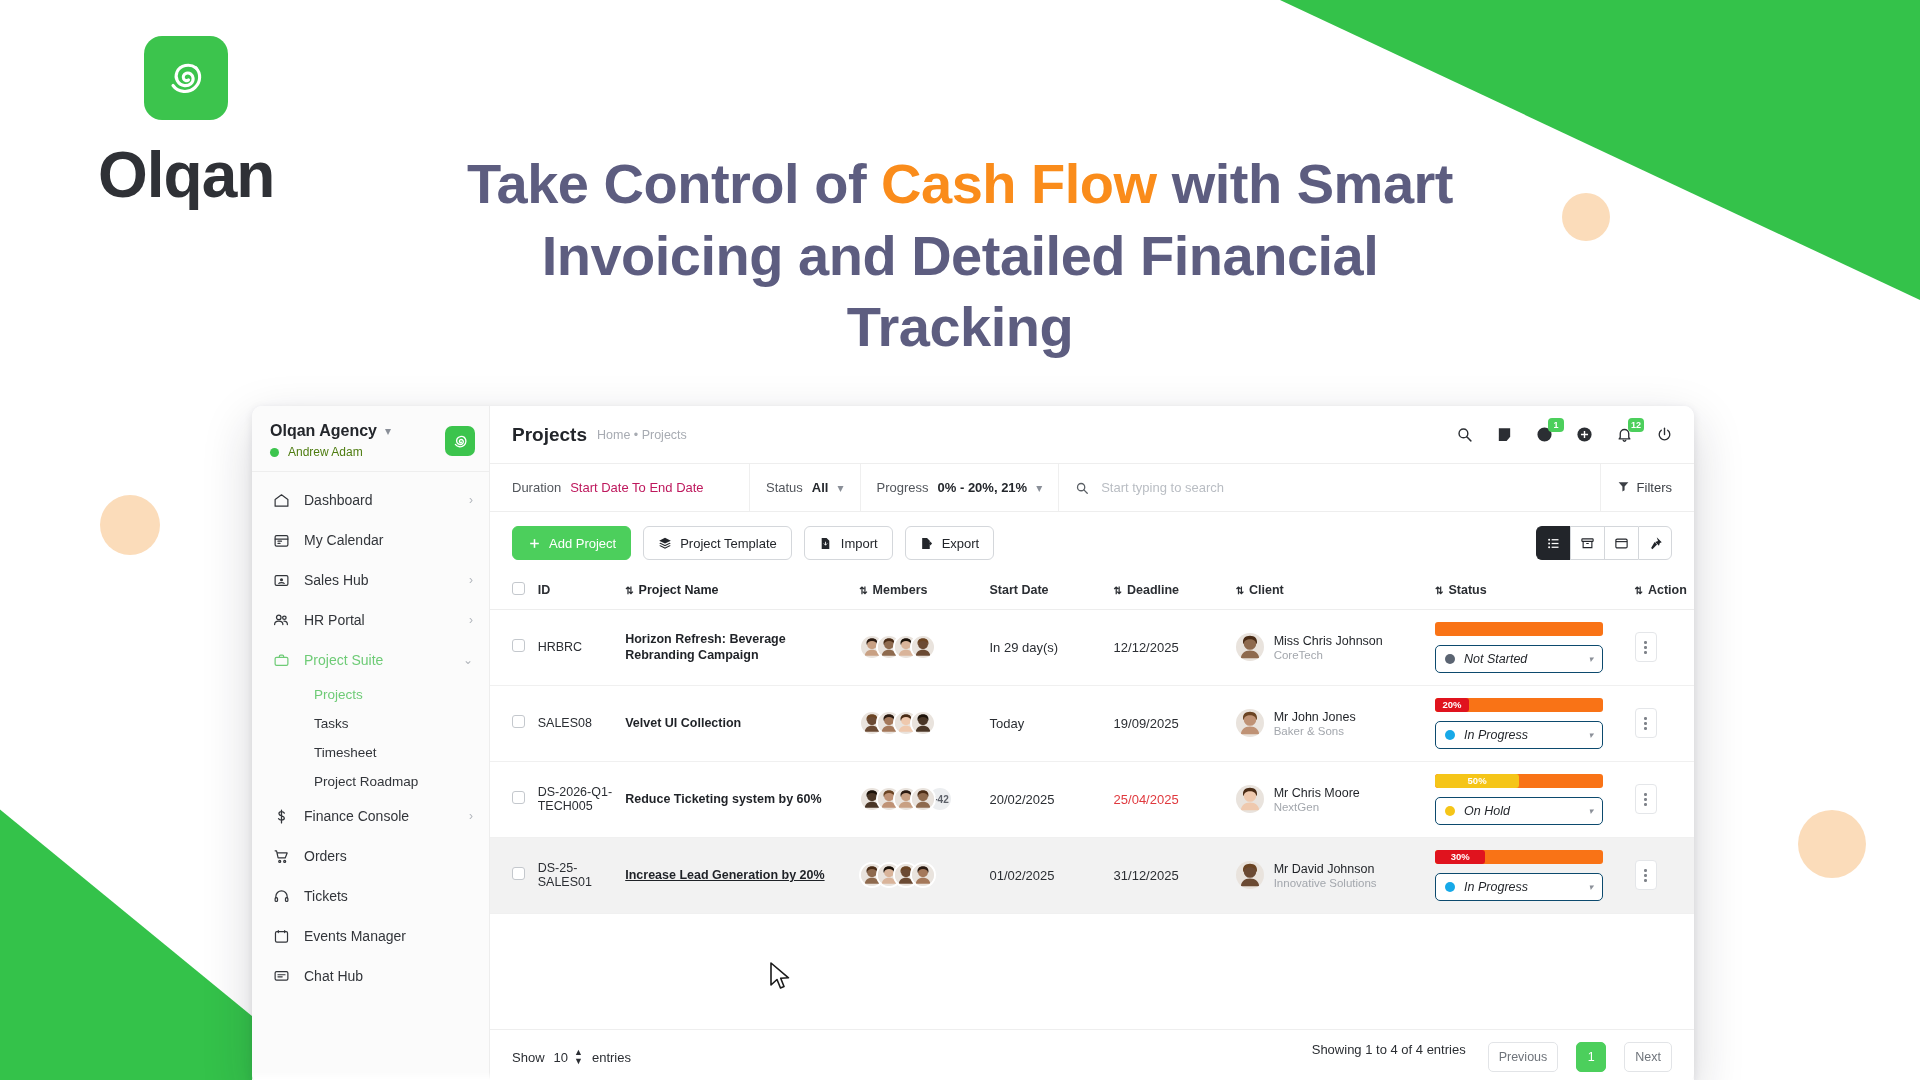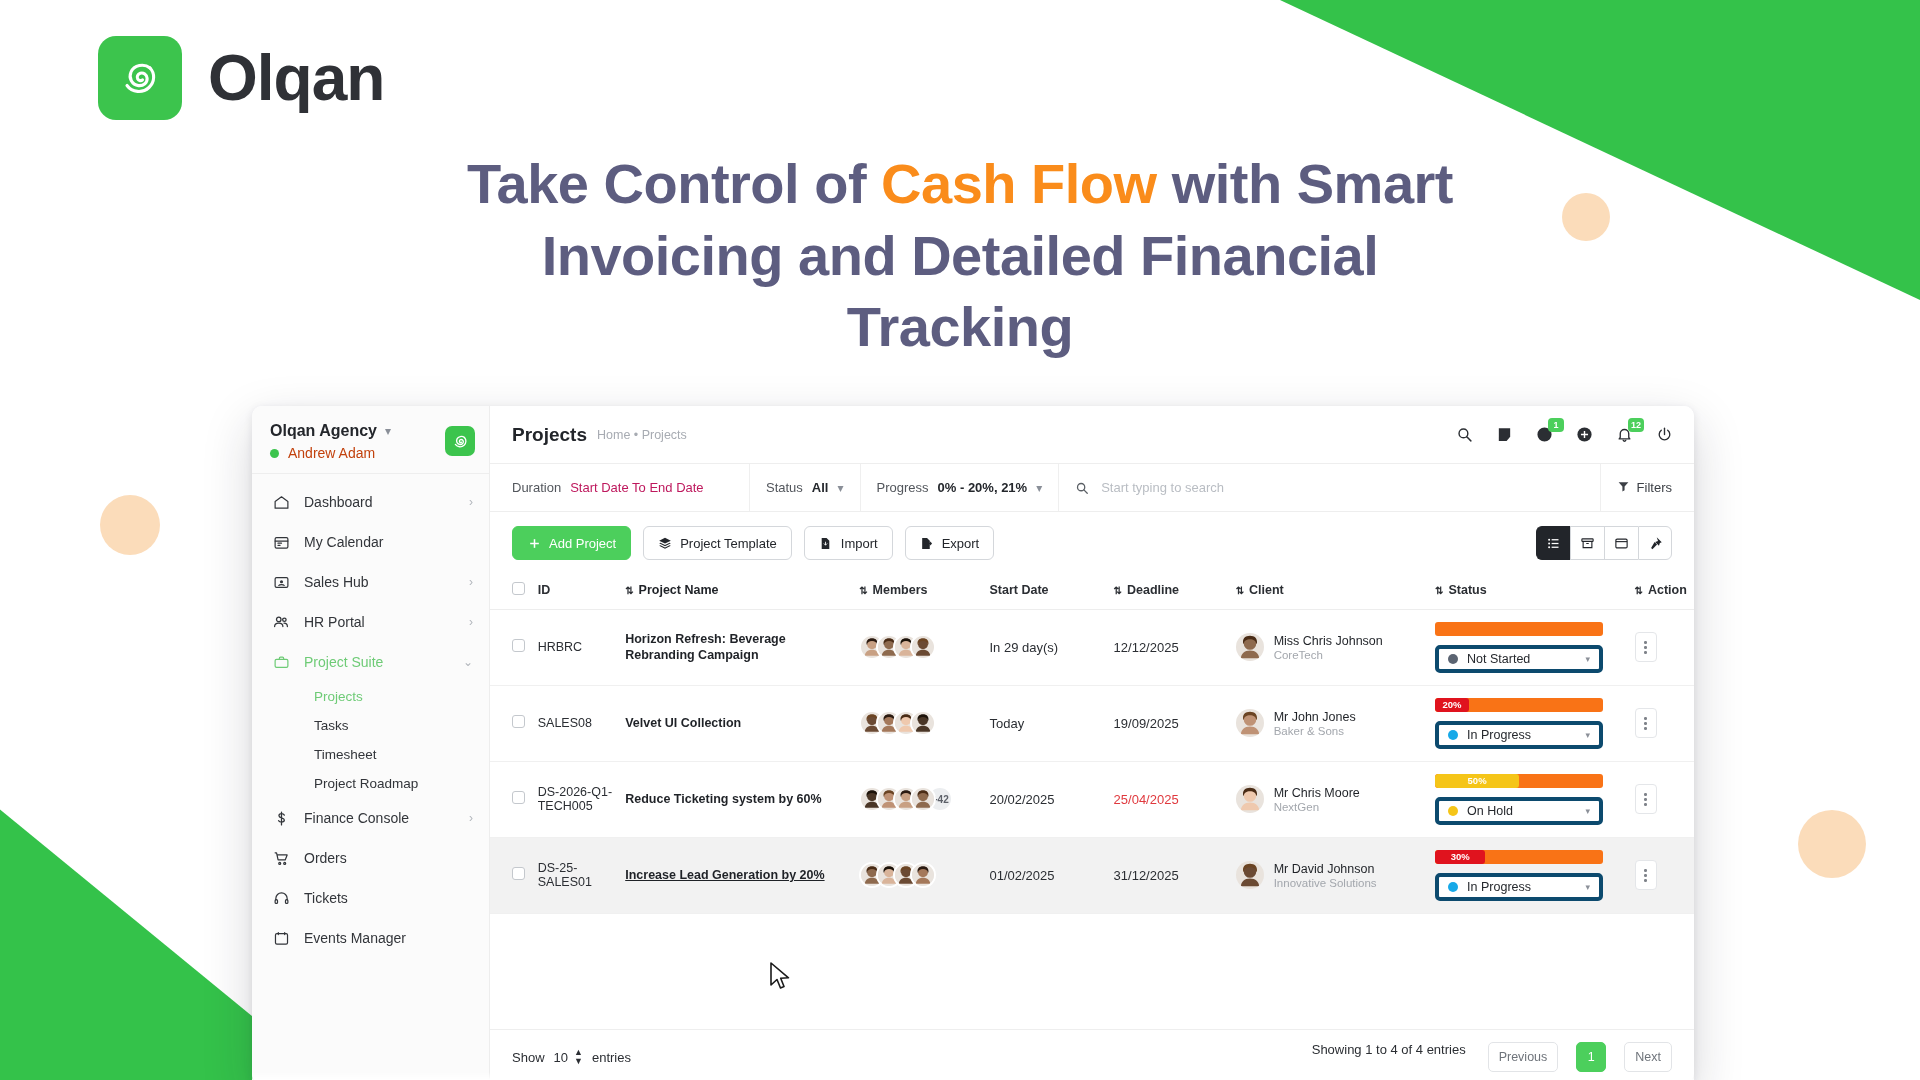--- a/index.html
+++ b/index.html
@@ -22,21 +22,21 @@
     clip-path: polygon(0 18%, 100% 100%, 0 100%);
   }
   .circle { position: absolute; border-radius: 50%; background: #fbdcba; }
   .circle.c1 { width: 60px; height: 60px; left: 100px; top: 495px; }
   .circle.c2 { width: 48px; height: 48px; left: 1562px; top: 193px; }
   .circle.c3 { width: 68px; height: 68px; left: 1798px; top: 810px; }
 
   
   .brand {
     position: absolute; left: 98px; top: 36px;
-    display: flex; align-items: center; gap: 26px;
+    display: flex; align-items: center; gap: 18px; flex-direction: column;
   }
   .brand-mark {
     width: 84px; height: 84px; border-radius: 18px;
     background: #3cc44d;
     display: flex; align-items: center; justify-content: center;
   }
   .brand-name {
     font-size: 64px; font-weight: bold; color: #2f3136; letter-spacing: -1px;
   }
 
@@ -68,21 +68,21 @@
   }
   .org {
     padding: 16px 18px 12px 18px; border-bottom: 1px solid #eeeeee;
     position: relative;
   }
   .org-row { display: flex; align-items: center; gap: 8px; }
   .org-name { font-size: 16px; font-weight: bold; color: #23262b; }
   .chev { color: #8a8f98; font-size: 12px; }
   .org-user { display: flex; align-items: center; gap: 9px; margin-top: 5px; }
   .dot-green { width: 9px; height: 9px; border-radius: 50%; background: #3cc44d; }
-  .org-user-name { font-size: 14px; color: #c2410c; }
+  .org-user-name { font-size: 12px; color: #4d7c0f; }
   .org-logo {
     position: absolute; right: 14px; top: 20px;
     width: 30px; height: 30px; border-radius: 7px; background: #3cc44d;
     display: flex; align-items: center; justify-content: center;
   }
 
   .nav { padding: 8px 0 0 0; overflow: hidden; }
   .nav-item {
     display: flex; align-items: center; gap: 14px;
     padding: 11px 16px 11px 20px; color: #32353a; font-size: 14px;
@@ -196,23 +196,23 @@
 
   .progress-outer {
     width: 168px; height: 14px; background: #f97316; border-radius: 3px;
     overflow: hidden; margin-bottom: 9px; position: relative;
   }
   .progress-fill {
     height: 100%; border-radius: 3px; color: #fff; font-size: 9.5px; font-weight: bold;
     display: flex; align-items: center; justify-content: center;
   }
   .status-select {
-    width: 168px; height: 28px; border: 4px solid #0c4a6e; border-radius: 5px;
+    width: 168px; height: 28px; border: 1px solid #0c4a6e; border-radius: 5px;
     background: #fff; display: flex; align-items: center; gap: 9px; padding: 0 9px;
-    font-size: 12.5px; color: #25282d; cursor: pointer;
+    font-size: 12.5px; color: #25282d; cursor: pointer; font-style: italic;
   }
   .st-dot { width: 10px; height: 10px; border-radius: 50%; flex: 0 0 10px; }
   .st-caret { margin-left: auto; color: #8b9098; font-size: 9px; }
 
   .kebab {
     width: 22px; height: 30px; border: 1px solid #e4e6e9; border-radius: 4px;
     display: flex; flex-direction: column; align-items: center; justify-content: center;
     gap: 2.5px; cursor: pointer; background: #fff;
   }
   .kebab i { width: 2.5px; height: 2.5px; border-radius: 50%; background: #7e838a; display: block; }
@@ -386,20 +386,29 @@
       <div class="nav-item">
         <span class="ico">
           <svg width="17" height="17" viewBox="0 0 24 24" fill="none" stroke="currentColor" stroke-width="1.7" stroke-linecap="round">
               <rect x="3.5" y="5" width="17" height="15" rx="2"></rect>
               <path d="M7.5 3.5v3M16.5 3.5v3"></path>
             </svg>
         </span>
         <span class="lbl">Events Manager</span>
       </div>
 
+      <div class="nav-item">
+        <span class="ico">
+          <svg width="17" height="17" viewBox="0 0 24 24" fill="none" stroke="currentColor" stroke-width="1.7" stroke-linecap="round">
+              <rect x="3" y="5" width="18" height="12" rx="2"></rect>
+              <path d="M7 9.5h10M7 12.5h6"></path>
+            </svg>
+        </span>
+        <span class="lbl">Chat Hub</span>
+      </div>
     </div>
   </div>
 
   <div class="main">
 
     <div class="topbar">
       <span class="page-title">Projects</span>
       <span class="crumb">Home • Projects</span>
       <div class="topbar-icons">
         <span class="tb-icon">

